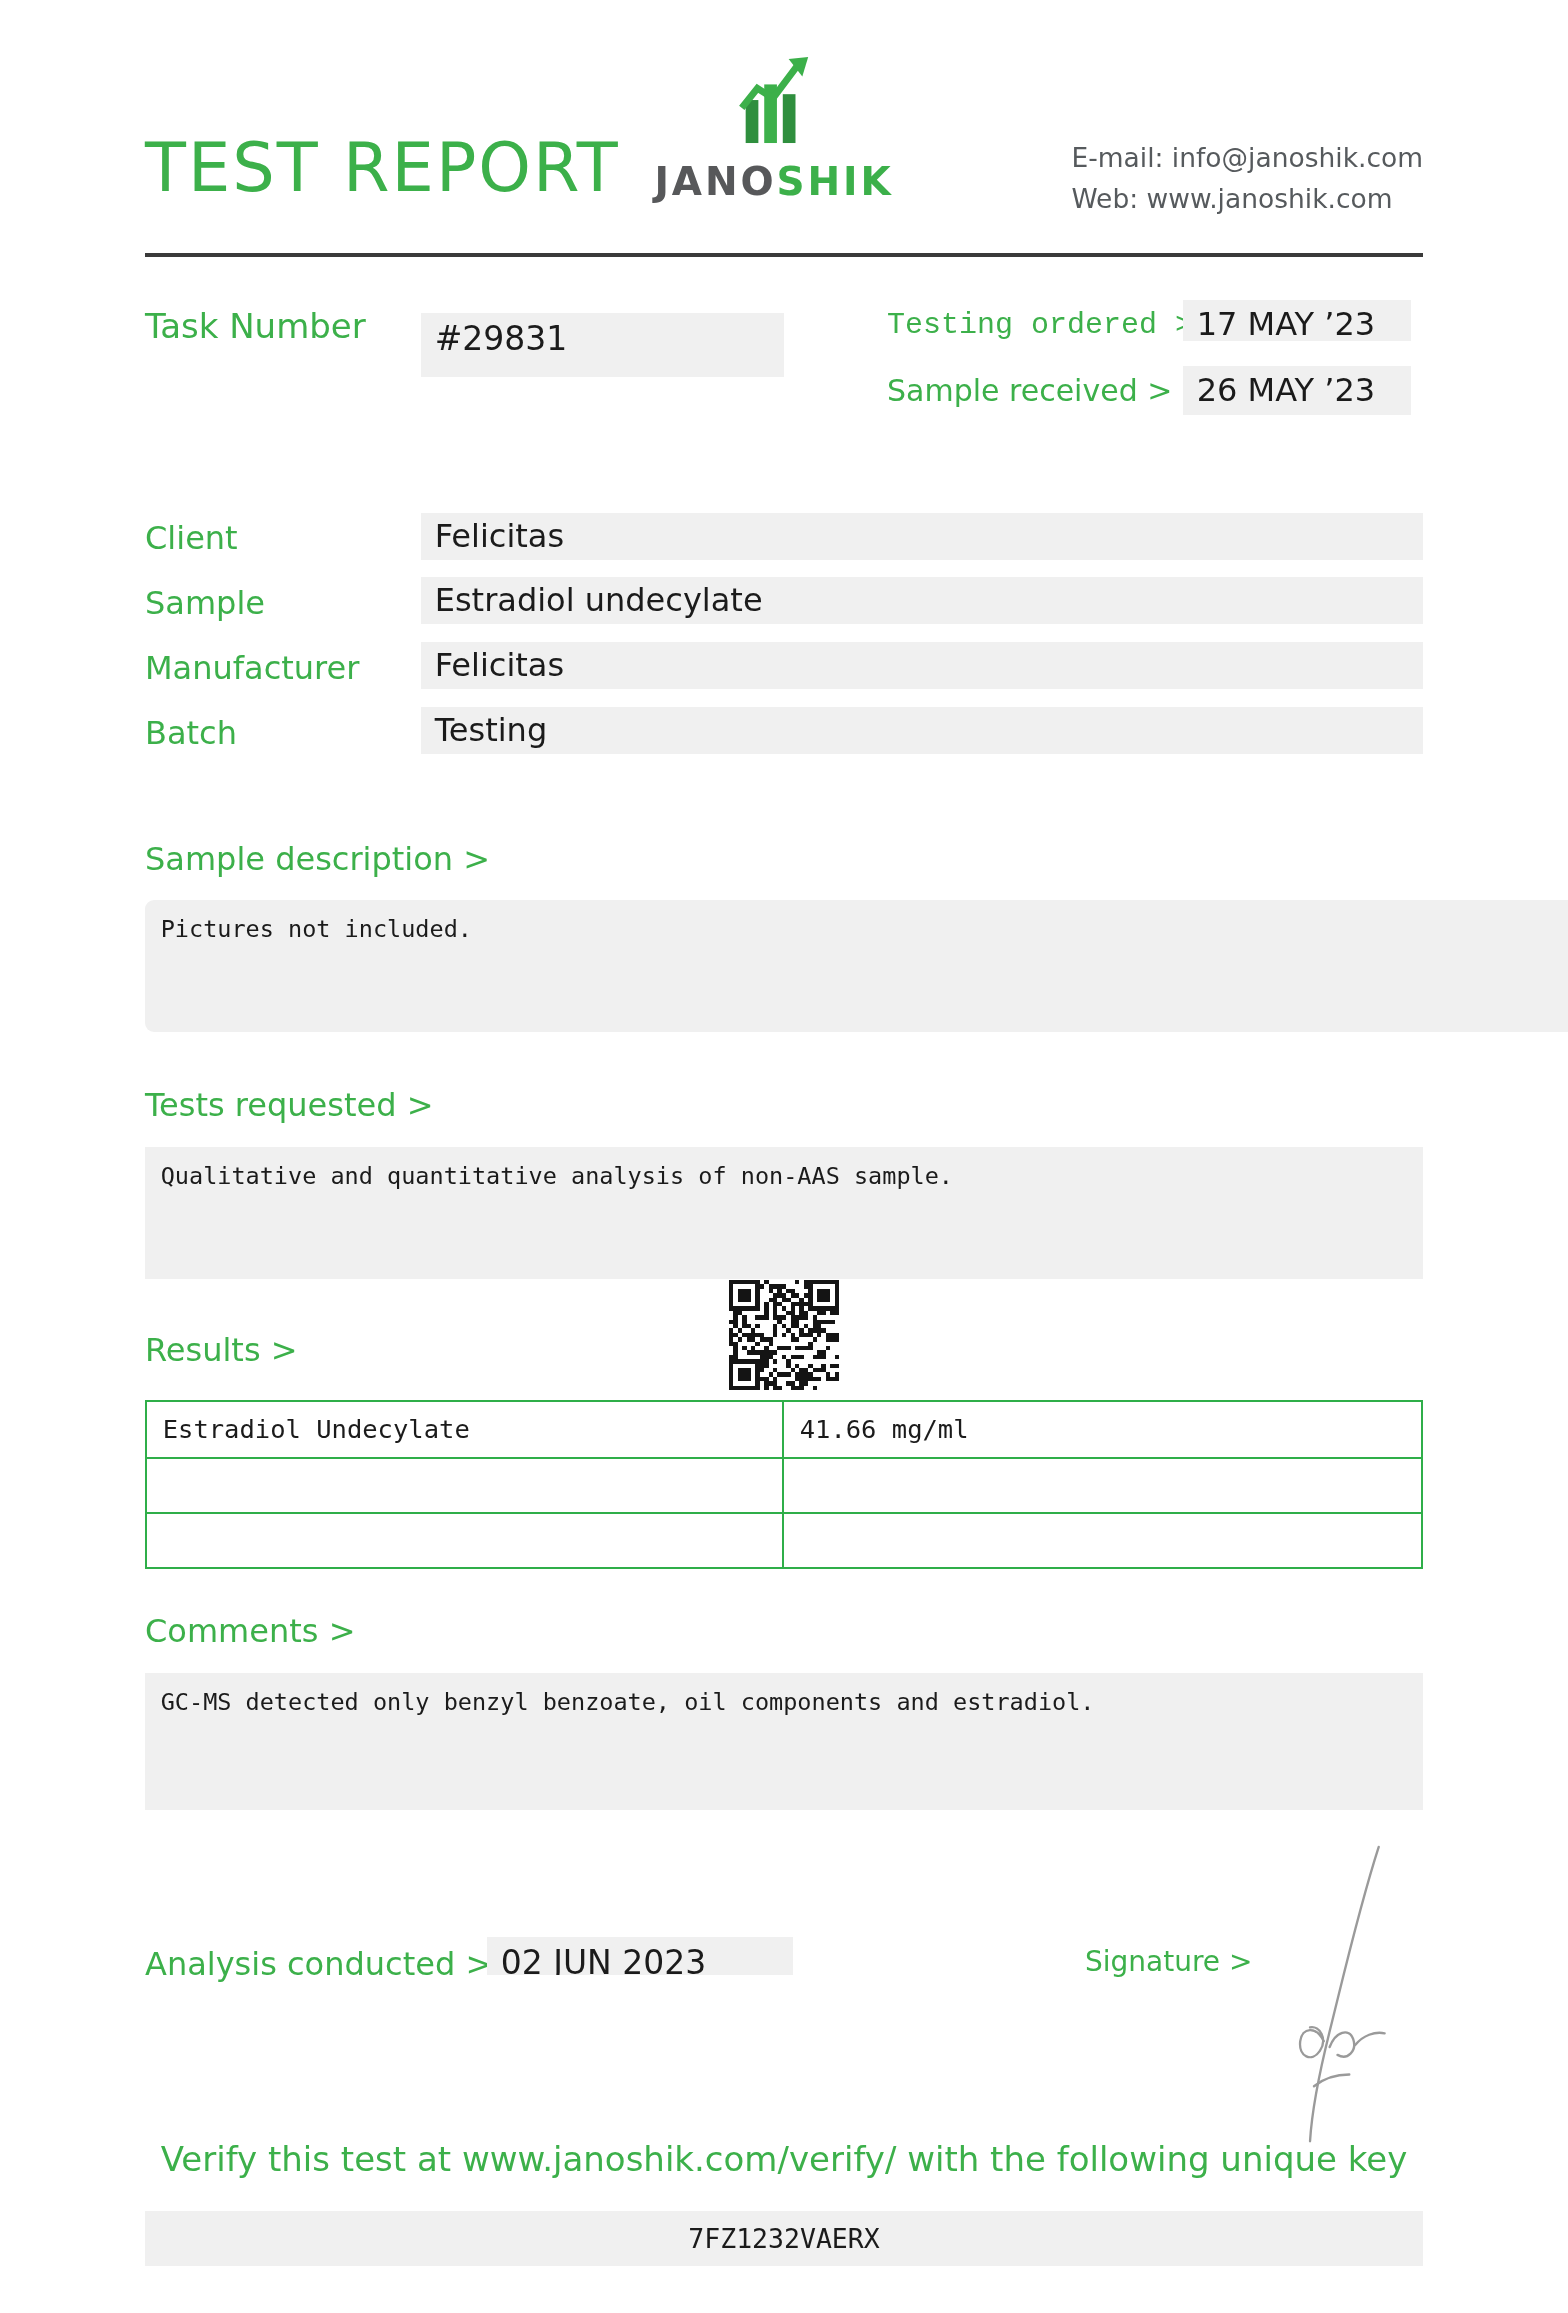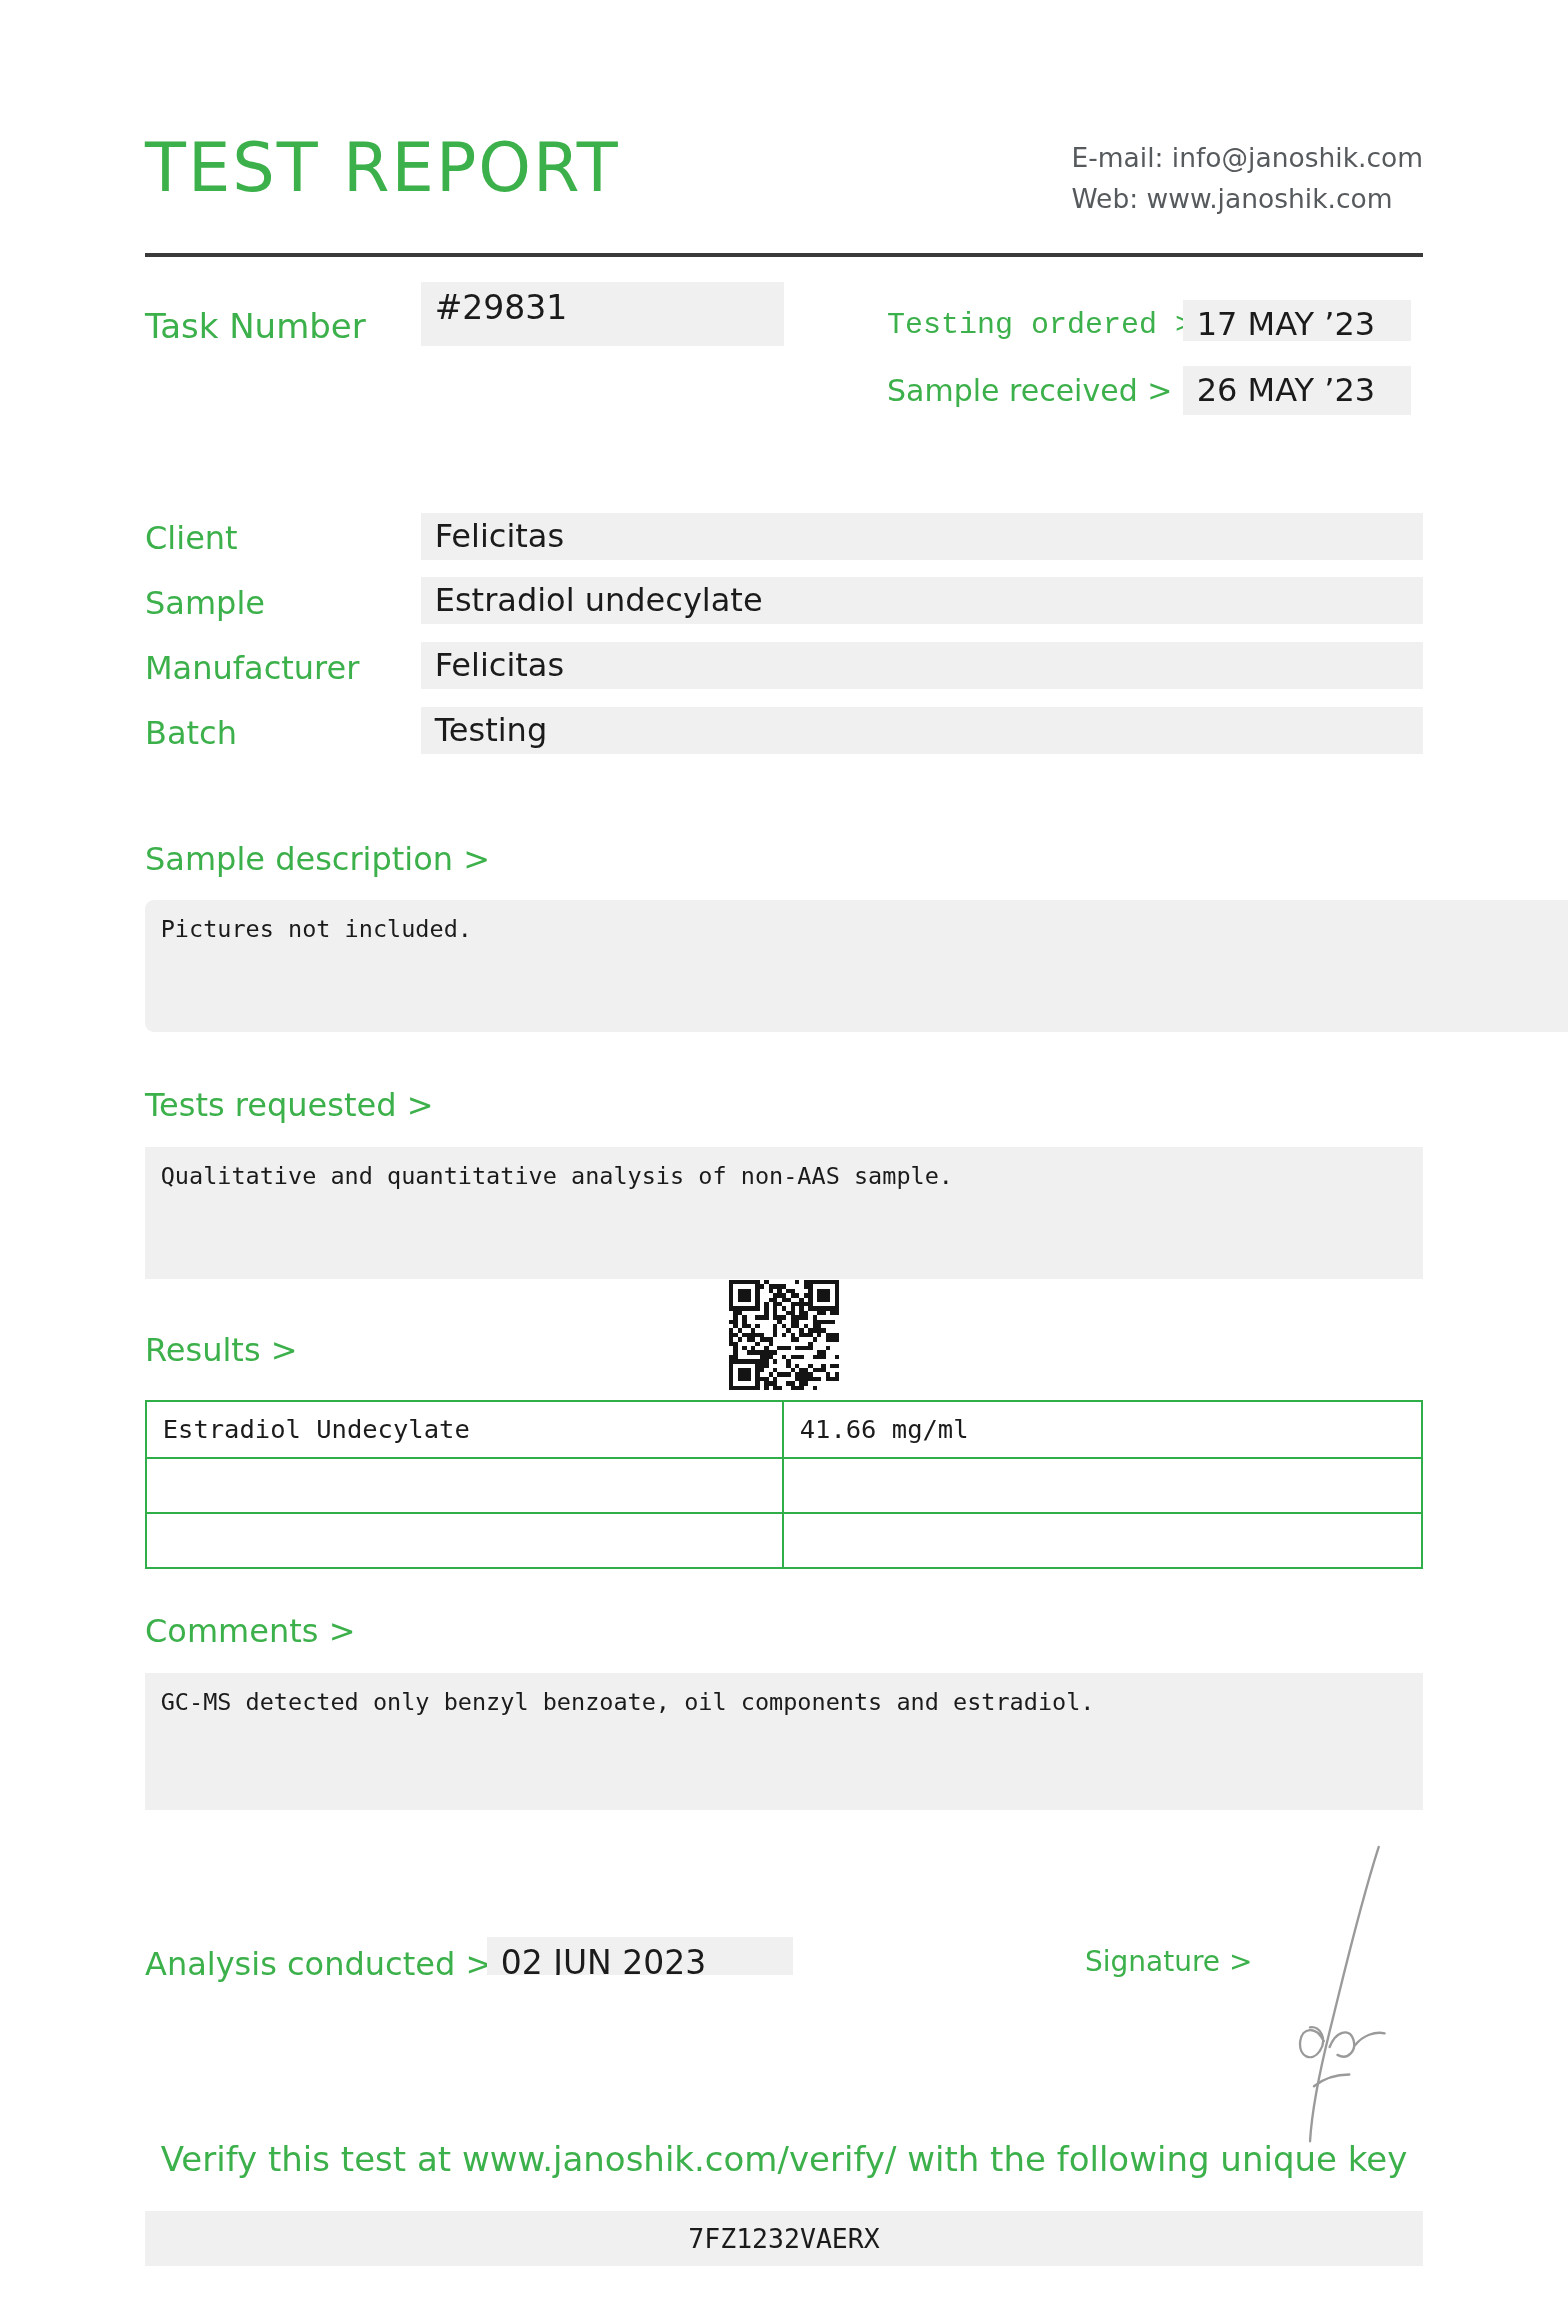--- a/index.html
+++ b/index.html
@@ -38,30 +38,42 @@
   .contact{position:absolute;right:145px;top:137px;text-align:left;font-size:26.5px;line-height:41px;color:#565a5d;}
   .hline{position:absolute;left:145px;top:253px;width:1278px;height:3.9px;background:var(--dark);}
 </style>
 </head>
 <body>
 
 <div class="page">
 
   <h1 class="abs" style="left:145px;top:129px;font-size:67px;font-weight:400;letter-spacing:2px;color:var(--green);white-space:nowrap;">TEST REPORT</h1>
 
+  <div class="abs" style="left:637px;top:51px;width:274px;text-align:center;">
+    <svg width="84" height="102" viewBox="0 0 86 104" style="display:block;margin:0 auto;">
+      <rect x="14" y="50" width="13" height="44" fill="#2f8f3e"></rect>
+      <rect x="33" y="34" width="13" height="60" fill="#3cb04a"></rect>
+      <rect x="52" y="44" width="13" height="50" fill="#2f8f3e"></rect>
+      <polyline points="10,58 26,38 42,48 66,16" fill="none" stroke="#3cb04a" stroke-width="7"></polyline>
+      <polygon points="58,8 78,6 72,26" fill="#3cb04a"></polygon>
+    </svg>
+    <div style="font-size:39px;font-weight:bold;letter-spacing:2.9px;margin-top:5.9px;white-space:nowrap;">
+      <span style="color:var(--logo_dark);">JANO</span><span style="color:var(--green);">SHIK</span>
+    </div>
+  </div>
 
   <div class="contact">
     <div>E-mail: info@janoshik.com</div>
     <div>Web: www.janoshik.com</div>
   </div>
 
   <div class="hline"></div>
 
   <div class="abs label" style="left:145px;top:306px;font-size:34px;">Task Number</div>
-  <div class="valbox" style="left:421px;top:282px;width:363px;height:64px;line-height:51px;font-size:33px;">#29831</div>
+  <div class="valbox" style="left:421px;top:313px;width:363px;height:64px;line-height:51px;font-size:33px;">#29831</div>
 
   <div class="abs label" style="left:887px;top:308px;font-size:30px;font-family:Liberation Mono, monospace;">Testing ordered &gt;</div>
   <div class="valbox" style="left:1183px;top:300px;width:228px;height:41px;line-height:49px;font-size:32px;">17 MAY ’23</div>
 
   <div class="abs label" style="left:887px;top:373px;font-size:30px;">Sample received &gt;</div>
   <div class="valbox" style="left:1183px;top:366px;width:228px;height:49px;line-height:49px;font-size:32px;">26 MAY ’23</div>
 
   <div class="abs label" style="left:145px;top:519px;font-size:32px;">Client</div>
   <div class="valbox" style="left:421px;top:513px;width:1002px;height:47px;line-height:47px;font-size:32px;">Felicitas</div>
 

